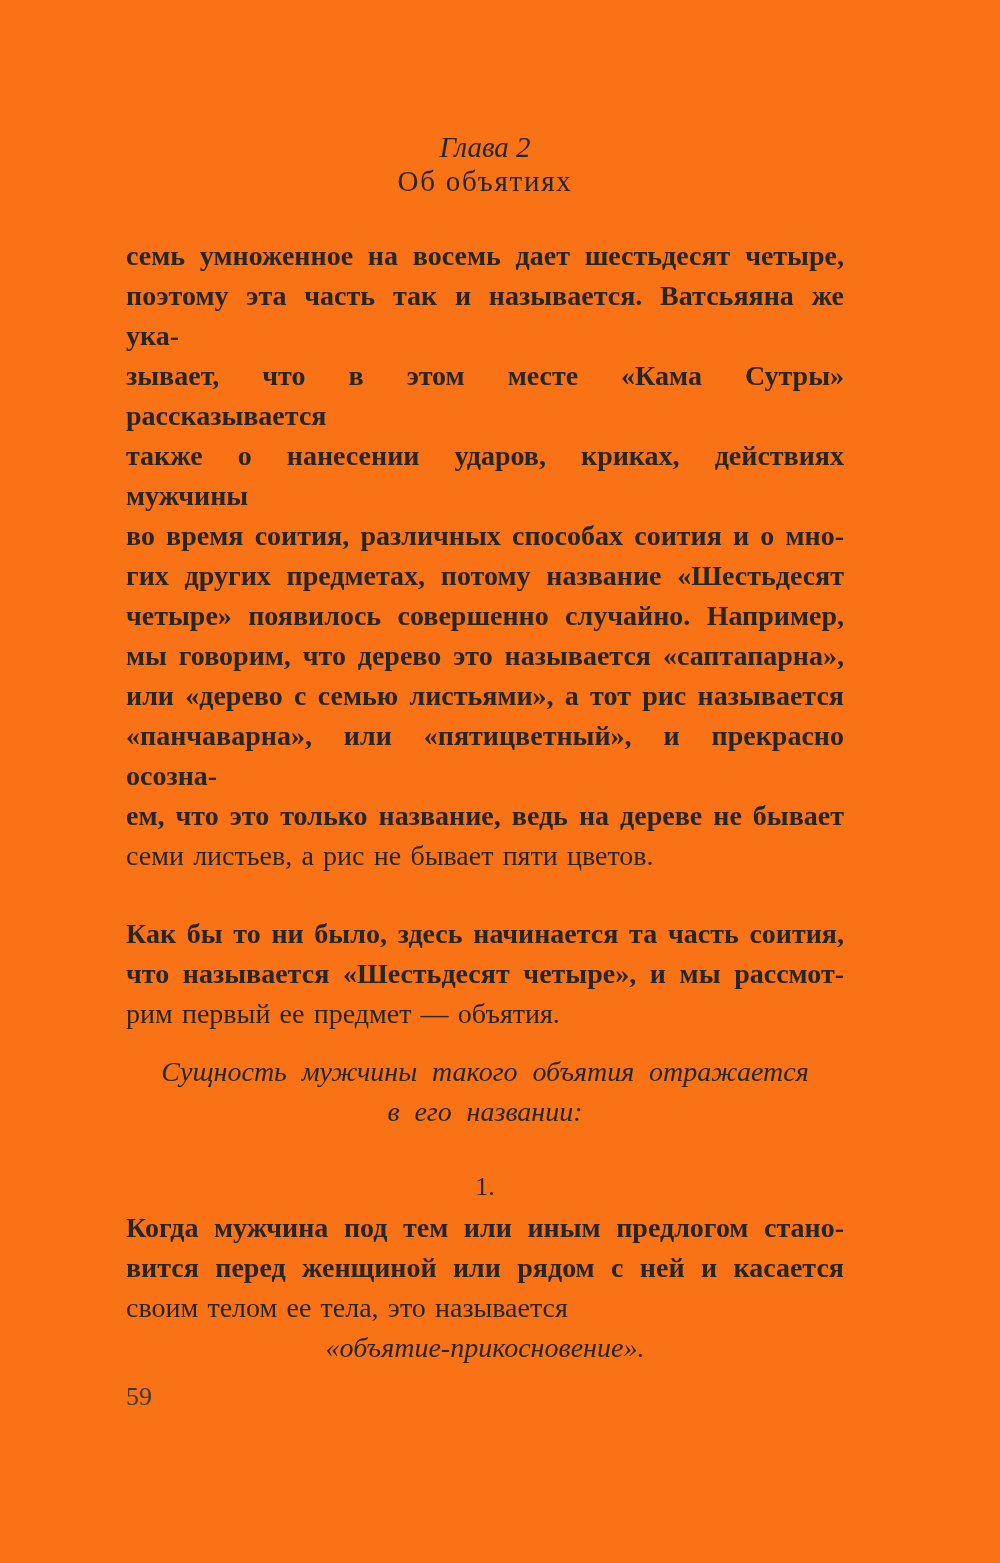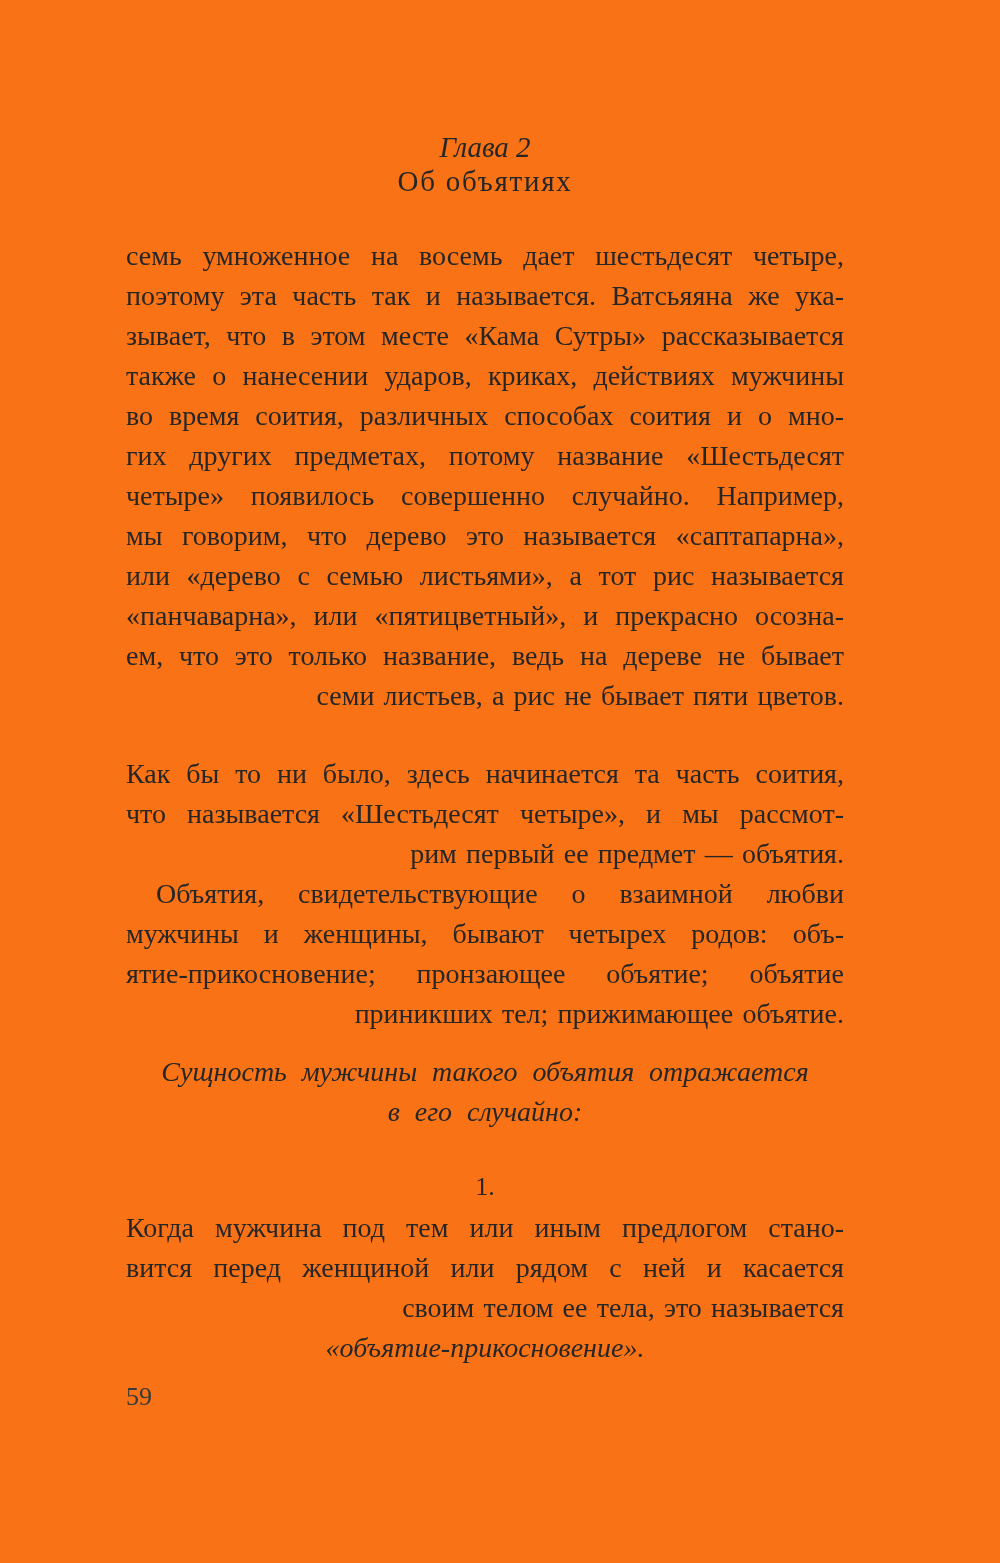--- a/index.html
+++ b/index.html
@@ -22,22 +22,22 @@
   .chapter { margin-top:130px; text-align:center; font-size:29px; line-height:34px; }
   .chapter-num { font-style:italic; }
   .chapter-title { letter-spacing:0.06em; }
 
   .para { font-size:28px; line-height:40px; word-spacing:0.08em; }
   .p1 { margin-top:38px; }
   .p2 { margin-top:38px; }
   .p3 { margin-top:0; }
   .p4 { margin-top:6px; }
 
-  .ln { display:block;text-align:right; }
-  .ln.j { text-align:justify; text-align-last:justify; }
+  .ln { display:block; }
+  .ln.j { text-align:justify; text-align-last:justify;font-weight:bold; }
   .ln.indent { padding-left:30px; }
   .ln.center { text-align:center; text-align-last:center; }
   .ln.italic { font-style:italic; }
 
   .verse {
     margin-top:18px;
     font-size:28px;
     line-height:40px;
     font-style:italic;
     text-align:center;
@@ -83,30 +83,24 @@
       <span class="ln j">ем, что это только название, ведь на дереве не бывает</span>
       <span class="ln">семи листьев, а рис не бывает пяти цветов.</span>
     </div>
 
     <div class="para p2">
       <span class="ln j">Как бы то ни было, здесь начинается та часть соития,</span>
       <span class="ln j">что называется «Шестьдесят четыре», и мы рассмот-</span>
       <span class="ln">рим первый ее предмет — объятия.</span>
     </div>
 
-    <div class="para p3">
-      <span class="ln j indent">Объятия, свидетельствующие о взаимной любви</span>
-      <span class="ln j">мужчины и женщины, бывают четырех родов: объ-</span>
-      <span class="ln j">ятие-прикосновение; пронзающее объятие; объятие</span>
-      <span class="ln">приникших тел; прижимающее объятие.</span>
-    </div>
 
     <div class="verse">
       <span class="ln center">Сущность мужчины такого объятия отражается</span>
-      <span class="ln center">в его случайно:</span>
+      <span class="ln center">в его названии:</span>
     </div>
 
     <div class="section-num">1.</div>
 
     <div class="para p4">
       <span class="ln j">Когда мужчина под тем или иным предлогом стано-</span>
       <span class="ln j">вится перед женщиной или рядом с ней и касается</span>
       <span class="ln">своим телом ее тела, это называется</span>
       <span class="ln center italic closing">«объятие-прикосновение».</span>
     </div>

